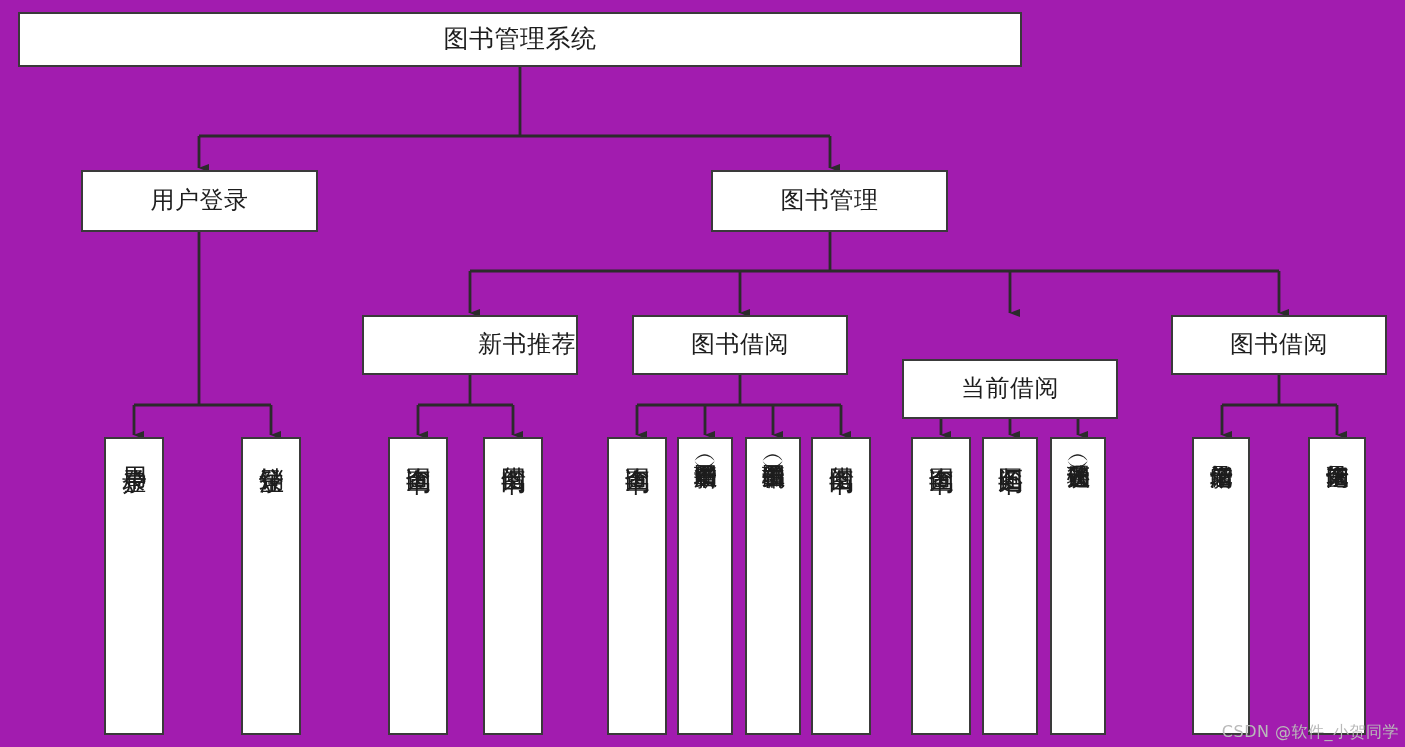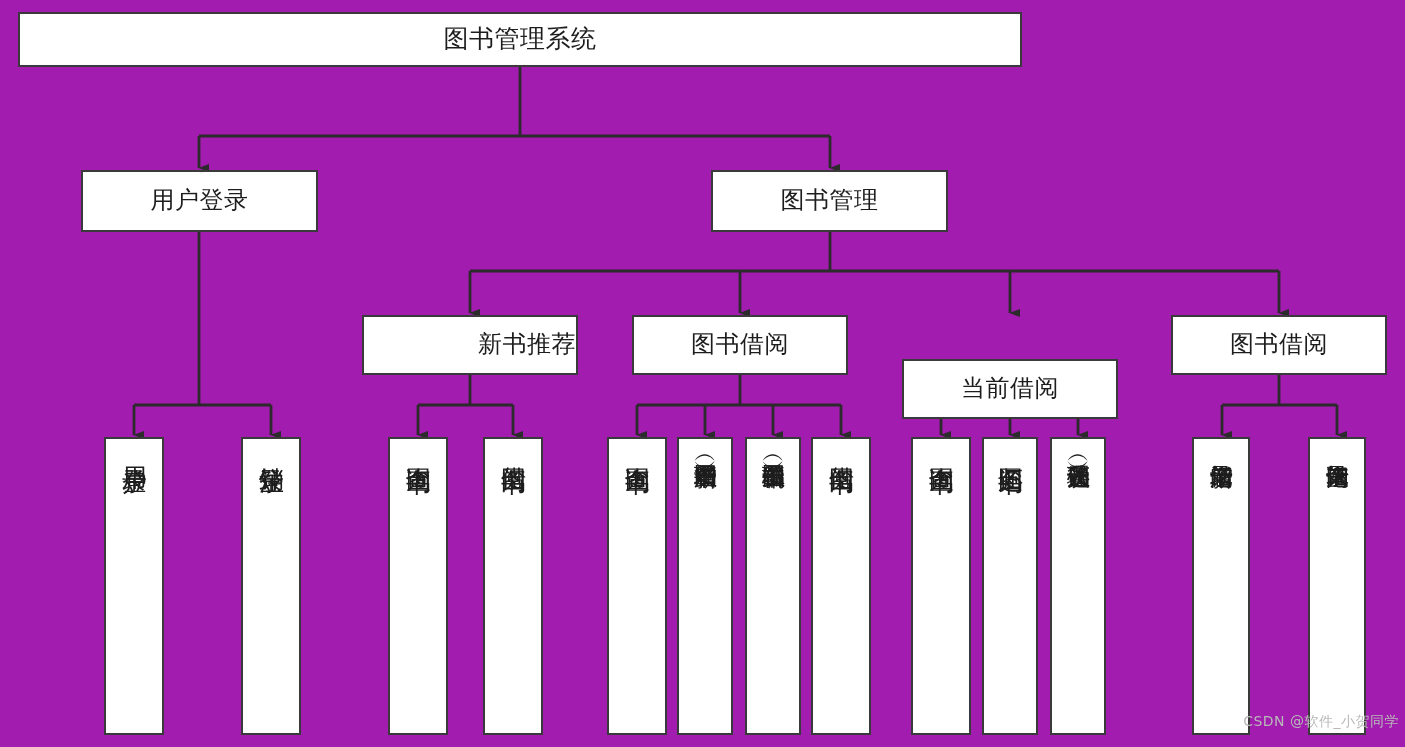--- a/index.html
+++ b/index.html
@@ -67,22 +67,22 @@
     white-space: nowrap;
     height: auto;
   }
   .node.vert.tight .node-label {
     font-size: 23px;
     letter-spacing: 0px;
   }
   #watermark {
     position: absolute;
     right: 6px;
-    bottom: 16px;
-    font-size: 14px;
+    bottom: 4px;
+    font-size: 16px;
     color: #b9b9b9;
     letter-spacing: 0.5px;
     z-index: 5;
     white-space: nowrap;
     margin-top: 40px;
   }
 </style>
 </head>
 <body>
 

